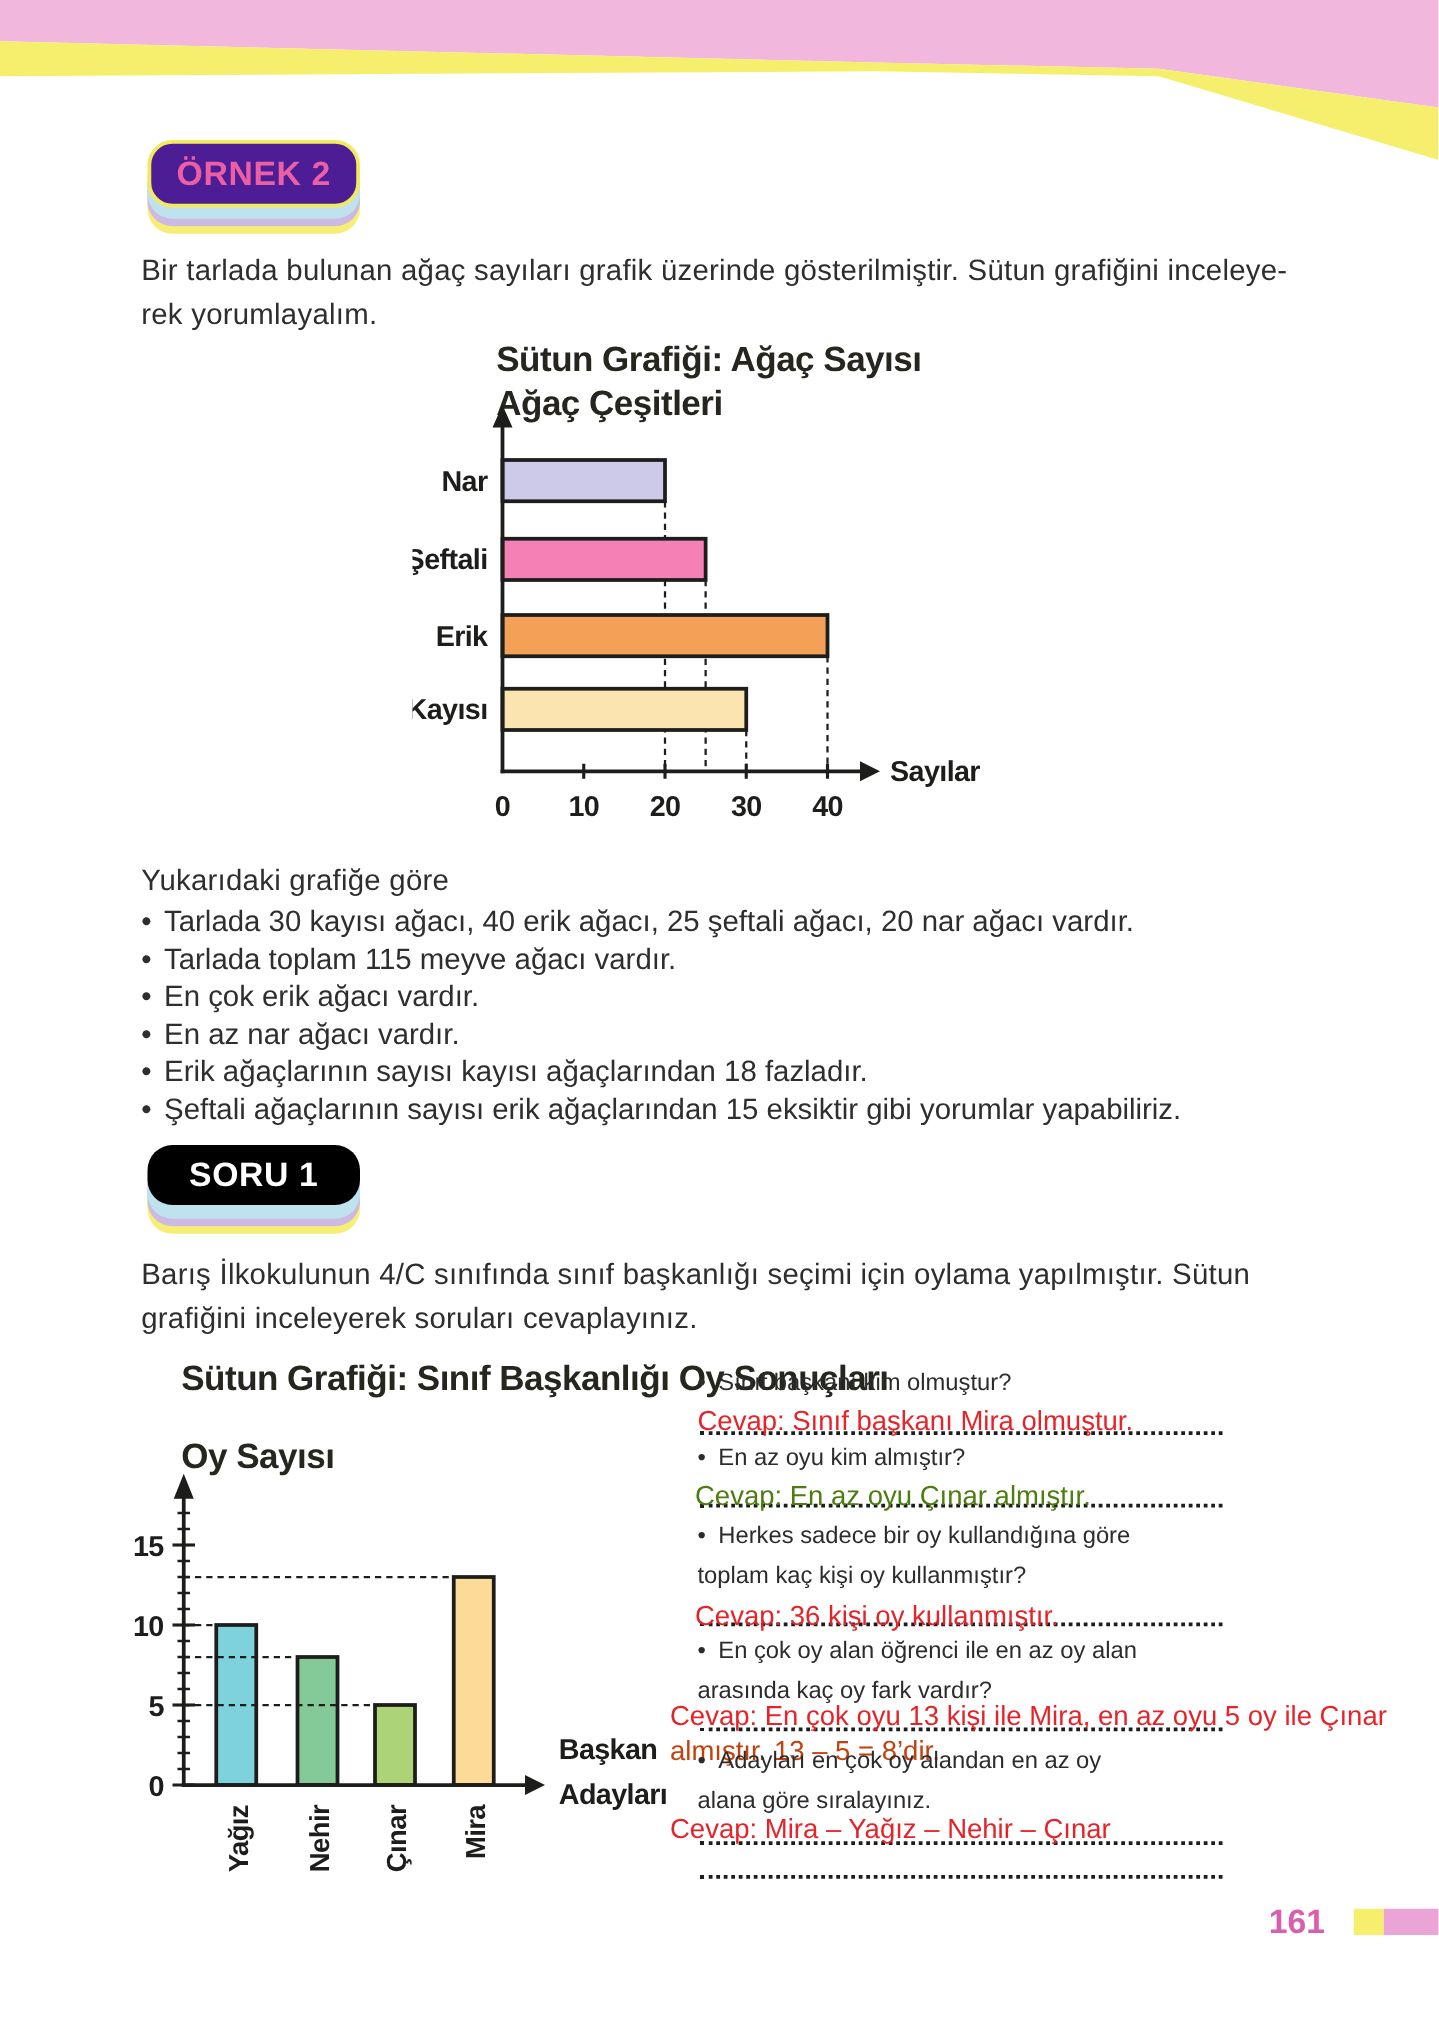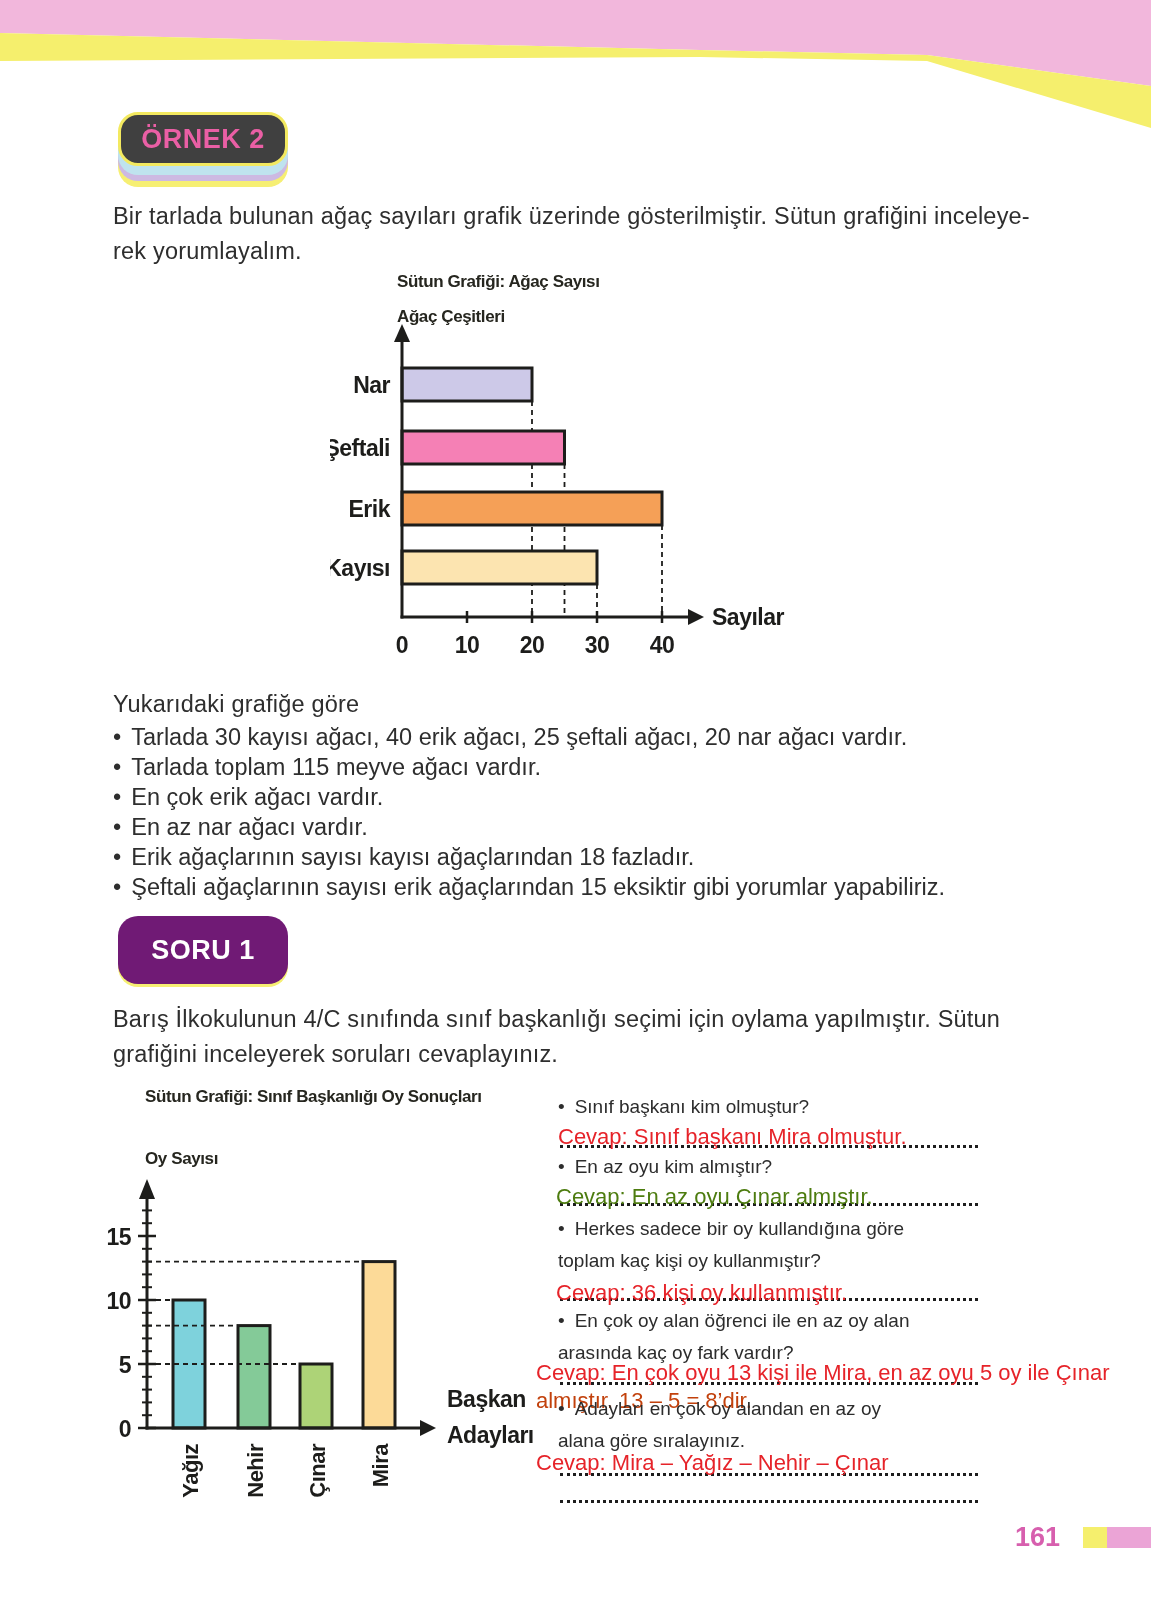--- a/index.html
+++ b/index.html
@@ -6,21 +6,21 @@
   .page{position:relative;width:1151px;height:1624px;background:#ffffff;overflow:hidden;
         font-family:"Liberation Sans",sans-serif;}
   .abs{position:absolute}
   .nowrap{white-space:nowrap}
   .body-text{font-size:23.5px;color:#2e2e2e;letter-spacing:.2px}
   .bullet-line{position:absolute;font-size:23.5px;color:#2e2e2e;white-space:nowrap}
   .bullet-dot{margin-right:10px}
   .q{position:absolute;font-size:19px;color:#2c2c2c;white-space:nowrap;z-index:3}
   .ans{position:absolute;font-size:22px;white-space:nowrap;z-index:2}
   .dotline{position:absolute;width:418px;height:0;border-bottom:3.5px dotted #1d1d1d;z-index:1}
-  .chart-title{position:absolute;font-size:17px;font-weight:700;color:#26261f;
+  .chart-title{position:absolute;font-size:28px;font-weight:700;color:#26261f;
                letter-spacing:-.4px;white-space:nowrap}
   .svgt{font-family:"Liberation Sans",sans-serif;font-size:23px;font-weight:700;
         fill:#1d1d1b;letter-spacing:-.5px}
   .svgt2{font-family:"Liberation Sans",sans-serif;font-size:22px;font-weight:700;
          fill:#1d1d1b;letter-spacing:-.5px}
   .badge{position:absolute;width:170px;height:82px}
   .badge .layer{position:absolute;left:0;width:170px;height:54px;border-radius:20px}
   .badge .face{position:absolute;left:0;top:0;width:170px;height:54px;border-radius:20px;
                display:flex;align-items:center;justify-content:center;
                font-weight:700;font-size:27px;letter-spacing:.5px;box-sizing:border-box;z-index:4}
@@ -35,21 +35,21 @@
 
   <svg class="abs" style="left:0;top:0" width="1151" height="180">
     <polygon points="0,0 1151,0 1151,86 927,55 700,50 0,33" fill="#f2b7dc"></polygon>
     <polygon points="0,33 700,50 927,55 1151,86 1151,128 927,61 700,57 0,61" fill="#f5ef6d"></polygon>
   </svg>
 
   <div class="badge" style="left:118px;top:112px">
     <div class="layer z1" style="top: 21px; background: rgb(246, 239, 115);"></div>
     <div class="layer z2" style="top: 15px; background: rgb(205, 185, 226);"></div>
     <div class="layer z3" style="top: 9px; background: rgb(191, 227, 238);"></div>
-    <div class="face" style="background:#404040;border:3.5px solid #f3e95f">
+    <div class="face" style="background:#4c1d95;border:3.5px solid #f3e95f">
       <span style="color: rgb(234, 95, 165);">ÖRNEK 2</span>
     </div>
   </div>
 
   <div class="abs body-text nowrap" style="left:113px;top:203px">Bir tarlada bulunan ağaç sayıları grafik üzerinde gösterilmiştir. Sütun grafiğini inceleye-</div>
   <div class="abs body-text nowrap" style="left:113px;top:238px">rek yorumlayalım.</div>
 
   <div class="abs" style="left:330px;top:260px;width:490px;height:410px">
     <div class="chart-title" style="left:67px;top:12px">Sütun Grafiği: Ağaç Sayısı</div>
     <div class="chart-title" style="left:67px;top:47px">Ağaç Çeşitleri</div>
@@ -88,21 +88,21 @@
   <div class="bullet-line" style="left:113px;top:754px"><span class="bullet-dot">•</span><span>Tarlada toplam 115 meyve ağacı vardır.</span></div>
   <div class="bullet-line" style="left:113px;top:784px"><span class="bullet-dot">•</span><span>En çok erik ağacı vardır.</span></div>
   <div class="bullet-line" style="left:113px;top:814px"><span class="bullet-dot">•</span><span>En az nar ağacı vardır.</span></div>
   <div class="bullet-line" style="left:113px;top:844px"><span class="bullet-dot">•</span><span>Erik ağaçlarının sayısı kayısı ağaçlarından 18 fazladır.</span></div>
   <div class="bullet-line" style="left:113px;top:874px"><span class="bullet-dot">•</span><span>Şeftali ağaçlarının sayısı erik ağaçlarından 15 eksiktir gibi yorumlar yapabiliriz.</span></div>
 
   <div class="badge" style="left:118px;top:916px">
     <div class="layer z1" style="top: 19px; height: 52px; background: rgb(246, 239, 115);"></div>
     <div class="layer z2" style="top: 13px; height: 52px; background: rgb(205, 185, 226);"></div>
     <div class="layer z3" style="top: 7px; height: 52px; background: rgb(191, 227, 238);"></div>
-    <div class="face" style="height: 68px; color: rgb(255, 255, 255); background: #701a75;">
+    <div class="face" style="height: 48px; color: rgb(255, 255, 255); background: #000000;">
       <span>SORU 1</span>
     </div>
   </div>
 
   <div class="abs body-text nowrap" style="left:113px;top:1006px">Barış İlkokulunun 4/C sınıfında sınıf başkanlığı seçimi için oylama yapılmıştır. Sütun</div>
   <div class="abs body-text nowrap" style="left:113px;top:1041px">grafiğini inceleyerek soruları cevaplayınız.</div>
 
   <div class="abs" style="left:100px;top:1085px;width:490px;height:445px">
     <div class="chart-title" style="left:45px;top:2px">Sütun Grafiği: Sınıf Başkanlığı Oy Sonuçları</div>
     <div class="chart-title" style="left:45px;top:64px">Oy Sayısı</div>

